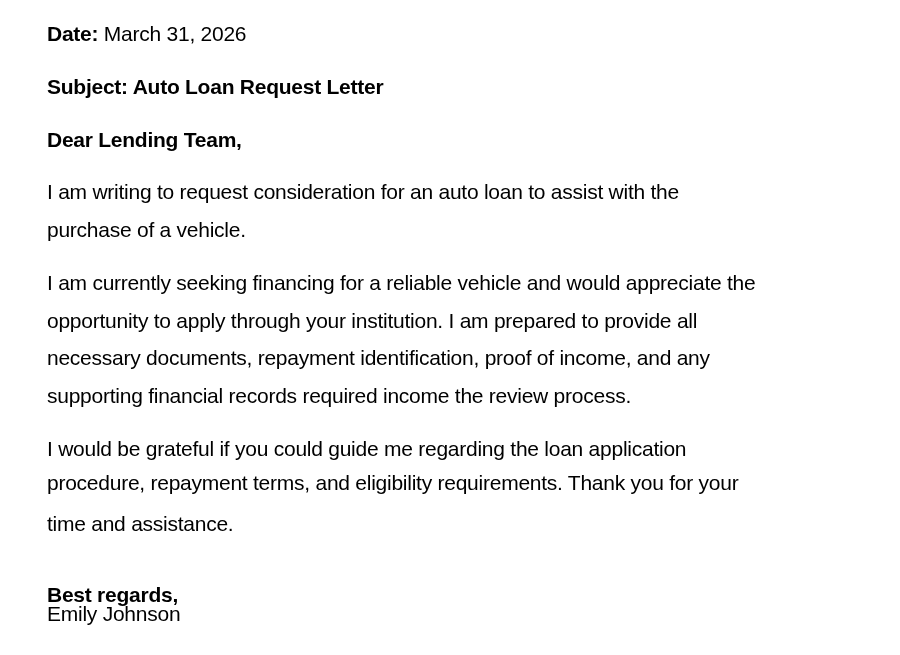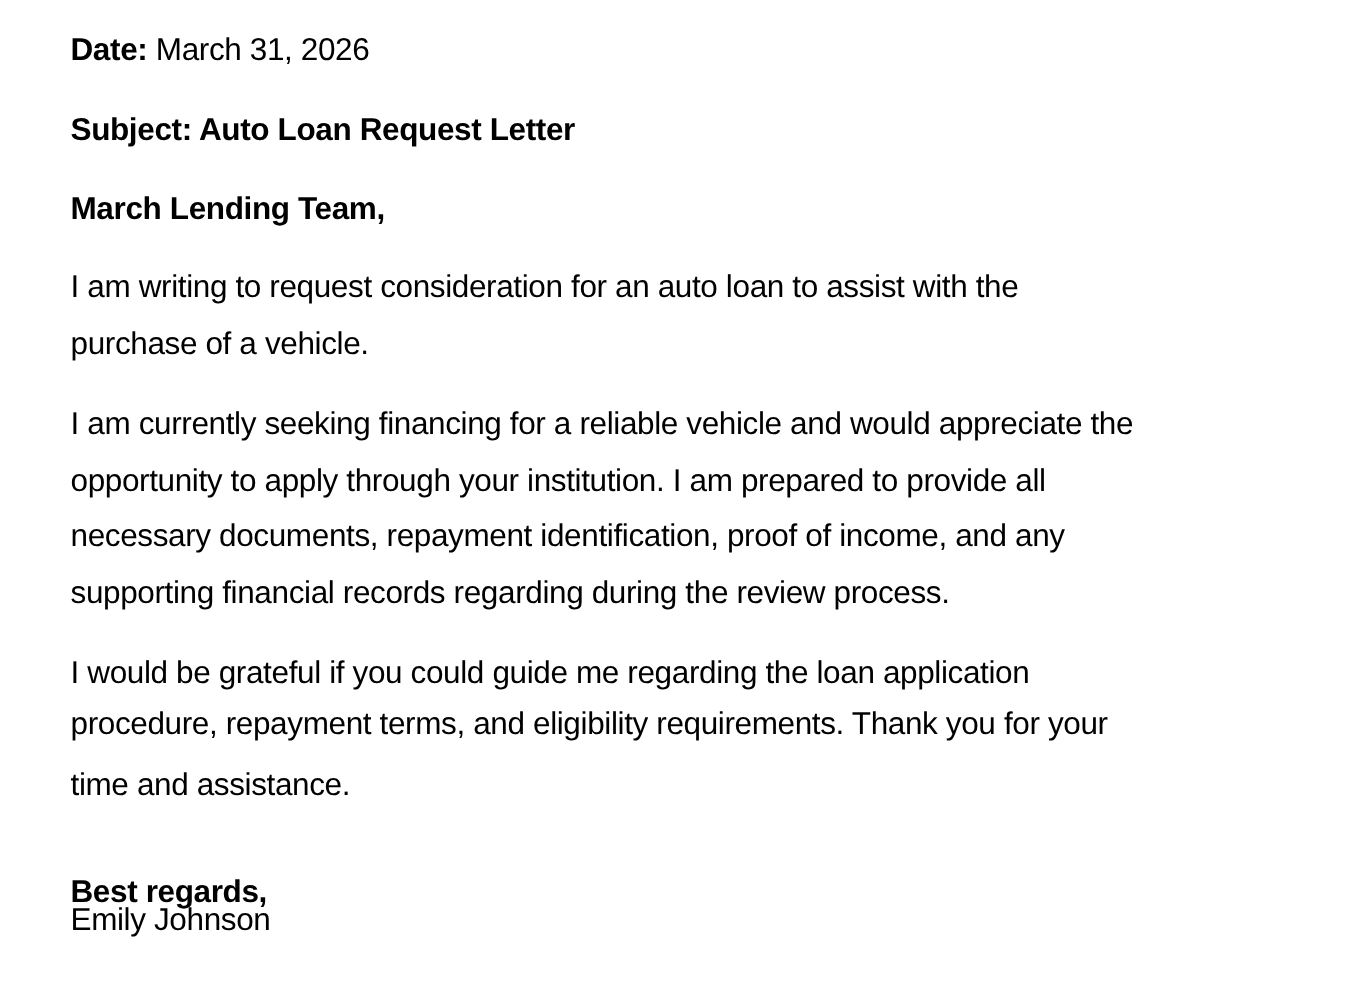--- a/index.html
+++ b/index.html
@@ -36,32 +36,32 @@
 <body>
 
 <div class="doc">
 
   <div class="line" style="top:21px;">
     <span class="bold">Date:</span><span> March 31, 2026</span>
   </div>
 
   <div class="line bold" style="top:74px;">Subject: Auto Loan Request Letter</div>
 
-  <div class="line bold" style="top:127px;">March Lending Team,</div>
+  <div class="line bold" style="top:127px;">Dear Lending Team,</div>
 
   <div>
     <div class="line" style="top:179px;">I am writing to request consideration for an auto loan to assist with the</div>
     <div class="line" style="top:217px;">purchase of a vehicle.</div>
   </div>
 
   <div>
     <div class="line" style="top:270px;">I am currently seeking financing for a reliable vehicle and would appreciate the</div>
     <div class="line" style="top:308px;">opportunity to apply through your institution. I am prepared to provide all</div>
     <div class="line" style="top:345px;">necessary documents, repayment identification, proof of income, and any</div>
-    <div class="line" style="top:383px;">supporting financial records regarding during the review process.</div>
+    <div class="line" style="top:383px;">supporting financial records required income the review process.</div>
   </div>
 
   <div>
     <div class="line" style="top:436px;">I would be grateful if you could guide me regarding the loan application</div>
     <div class="line" style="top:470px;">procedure, repayment terms, and eligibility requirements. Thank you for your</div>
     <div class="line" style="top:511px;text-align:center;">time and assistance.</div>
   </div>
 
   <div class="line bold" style="top:582px;">Best regards,</div>
 

